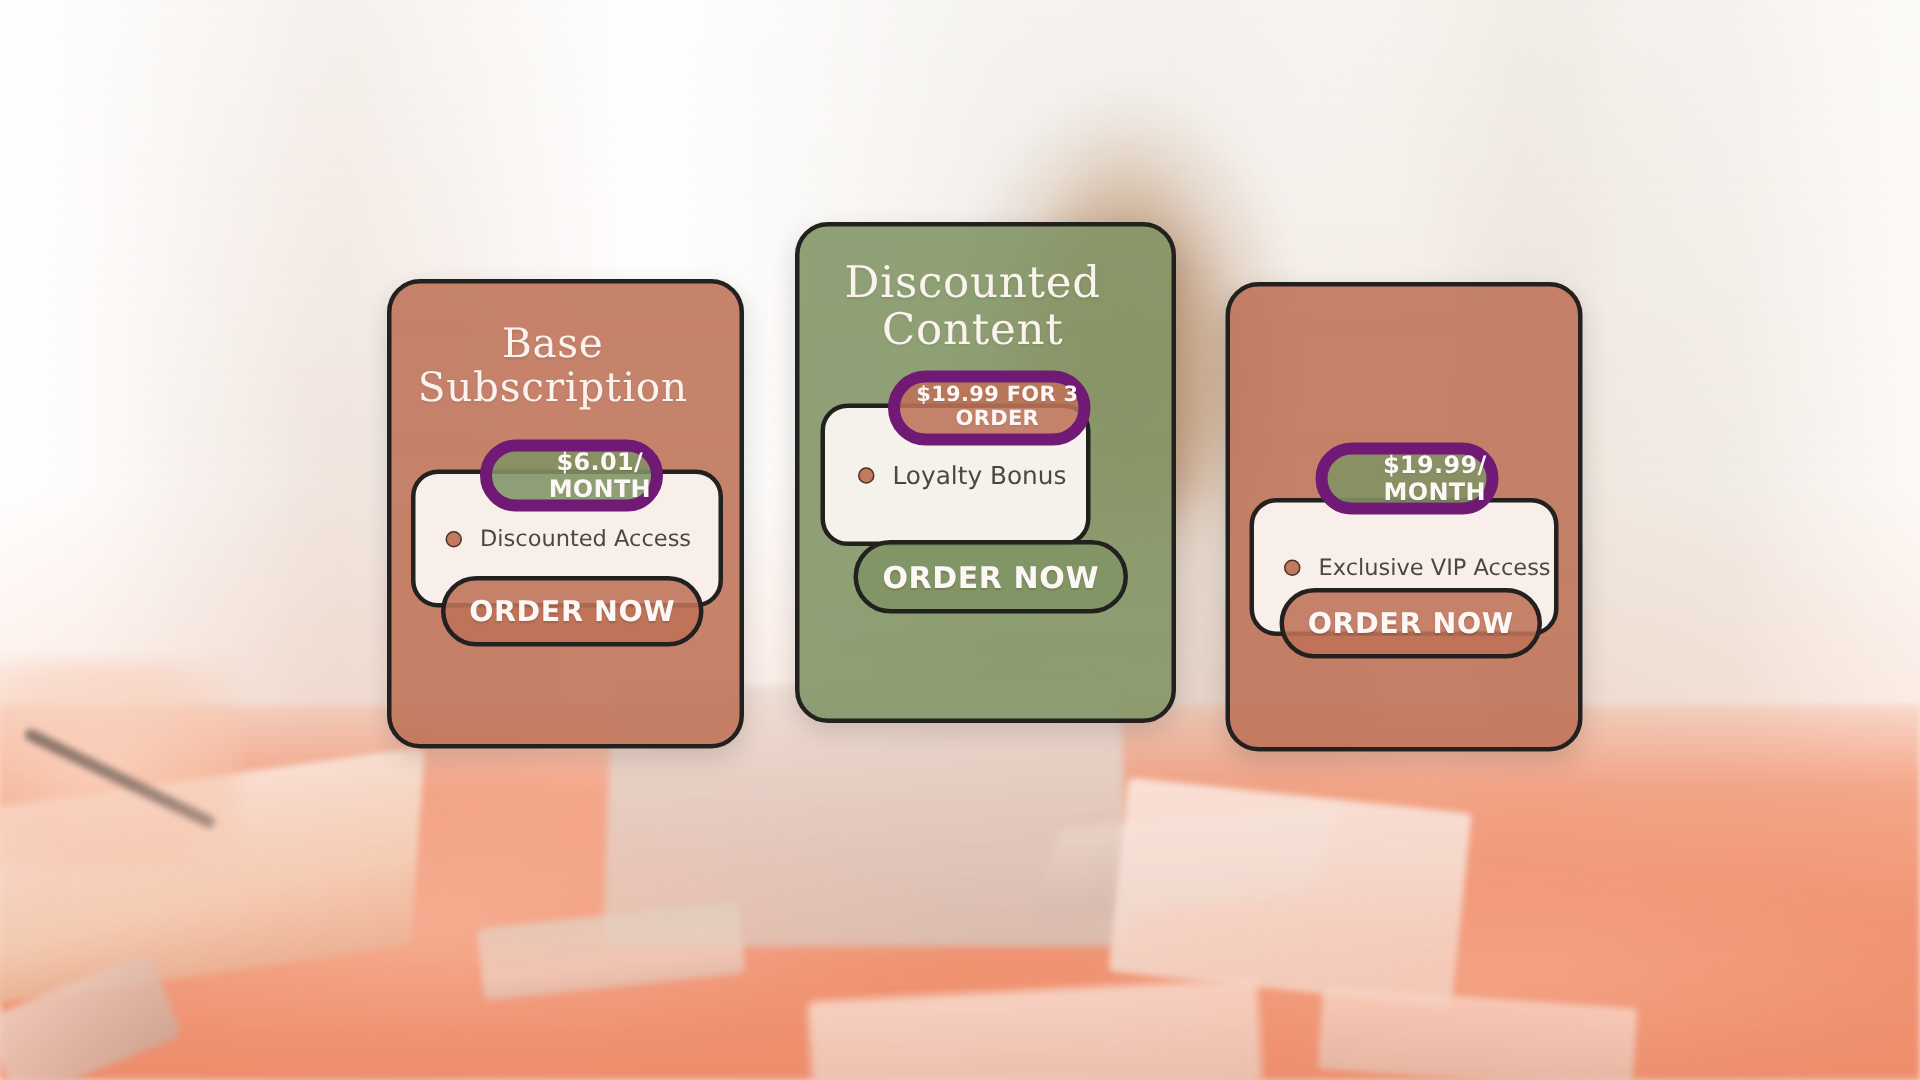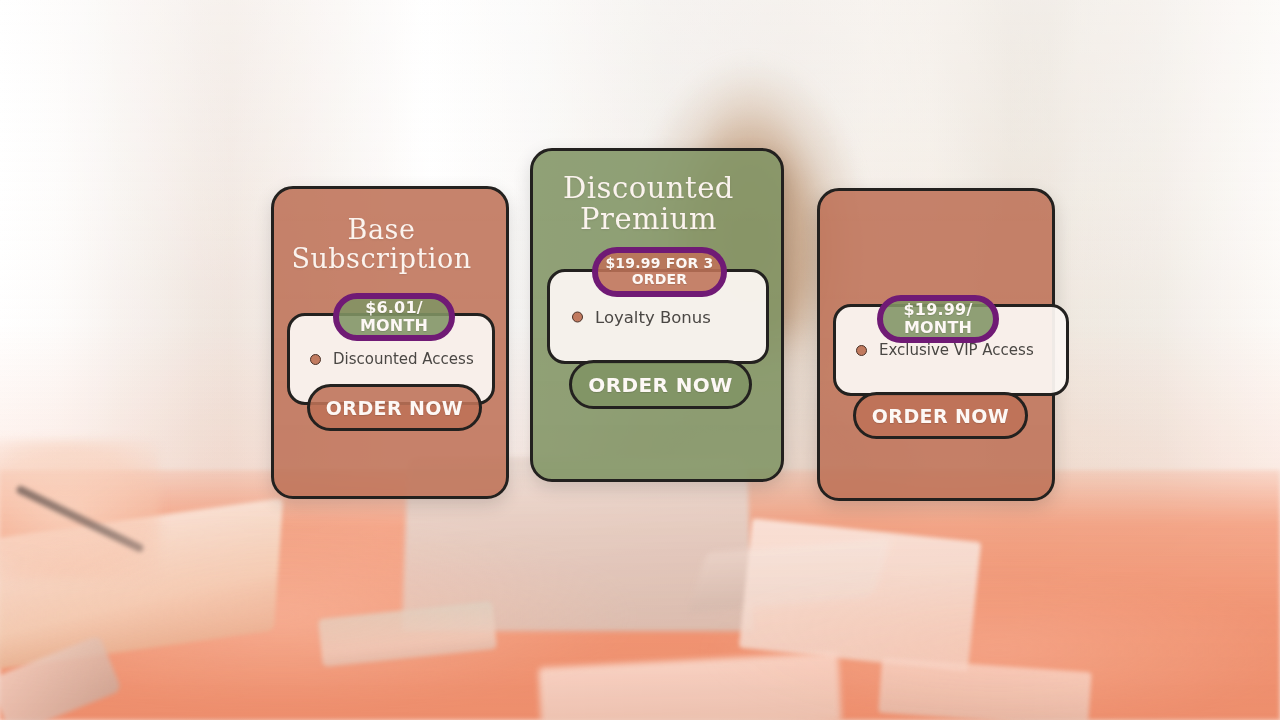--- a/index.html
+++ b/index.html
@@ -185,21 +185,21 @@
   
   .card {
     position: absolute;
     border: 3px solid #23211f;
     border-radius: 22px;
     box-shadow: 0 6px 18px rgba(0,0,0,.14);
   }
   .card-terracotta { background: rgba(190,114,88,.88); }
   .card-olive      { background: rgba(129,148,100,.88); }
 
-  #card-base    { left: 258px; top: 186px; width: 238px; height: 313px; margin-left: 13px; }
+  #card-base    { left: 258px; top: 186px; width: 238px; height: 313px; }
   #card-bundle  { left: 530px; top: 148px; width: 254px; height: 334px; }
   #card-premium { left: 817px; top: 188px; width: 238px; height: 313px; }
 
   .card-title {
     position: absolute;
     left: 0; right: 17px;
     text-align: center;
     font-family: "DejaVu Serif", "Liberation Serif", serif;
     color: #fbf3ee;
     font-weight: 400;
@@ -212,22 +212,22 @@
   #card-premium .card-title { top: 26px; font-size: 27px; }
 
   
   .feature-panel {
     position: absolute;
     border: 3px solid #23211f;
     border-radius: 18px;
     background: rgba(252,246,243,.94);
   }
   #card-base .feature-panel    { left: 13px; top: 124px; width: 208px; height: 92px; }
-  #card-bundle .feature-panel  { left: 14px; top: 118px; width: 222px; height: 95px; }
-  #card-premium .feature-panel { left: 13px; top: 113px; width: 236px; height: 92px; }
+  #card-bundle .feature-panel  { left: 14px; top: 118px; width: 180px; height: 95px; }
+  #card-premium .feature-panel { left: 13px; top: 141px; width: 206px; height: 92px; }
 
   .feature-row {
     position: absolute;
     display: flex;
     align-items: center;
     gap: 12px;
     left: 20px;
     top: 50%;
     transform: translateY(-50%);
   }
@@ -244,25 +244,25 @@
     font-family: "DejaVu Sans", "Liberation Sans", sans-serif;
     font-size: 15px;
     color: #4a4744;
     white-space: nowrap;
   }
   #card-bundle .feature-text { font-size: 16.5px; }
 
   
   .price-pill {
     position: absolute;
-    border: 6px solid #701a75;
+    border: 8px solid #701a75;
     border-radius: 999px;
     display: flex;
     align-items: center;
-    justify-content: center;
+    justify-content: flex-end;
     text-align: center;
     font-family: "DejaVu Sans", "Liberation Sans", sans-serif;
     font-weight: 700;
     color: #fdf8f5;
     line-height: 1.12;
     letter-spacing: .2px;
     text-shadow: 0 1px 1px rgba(0,0,0,.12);
   }
   .pill-olive     { background: rgba(129,148,100,.88); }
   .pill-terracotta{ background: rgba(190,114,88,.88); }
@@ -337,21 +337,21 @@
     </div>
 
     <div class="order-btn btn-terracotta">
       <span>ORDER NOW</span>
     </div>
   </div>
 
   <div class="card card-olive" id="card-bundle">
     <div class="card-title">
       <span>Discounted</span><br>
-      <span>Premium</span>
+      <span>Content</span>
     </div>
 
     <div class="feature-panel">
       <div class="feature-row">
         <span class="bullet"></span>
         <span class="feature-text">Loyalty Bonus</span>
       </div>
     </div>
 
     <div class="price-pill pill-terracotta">

